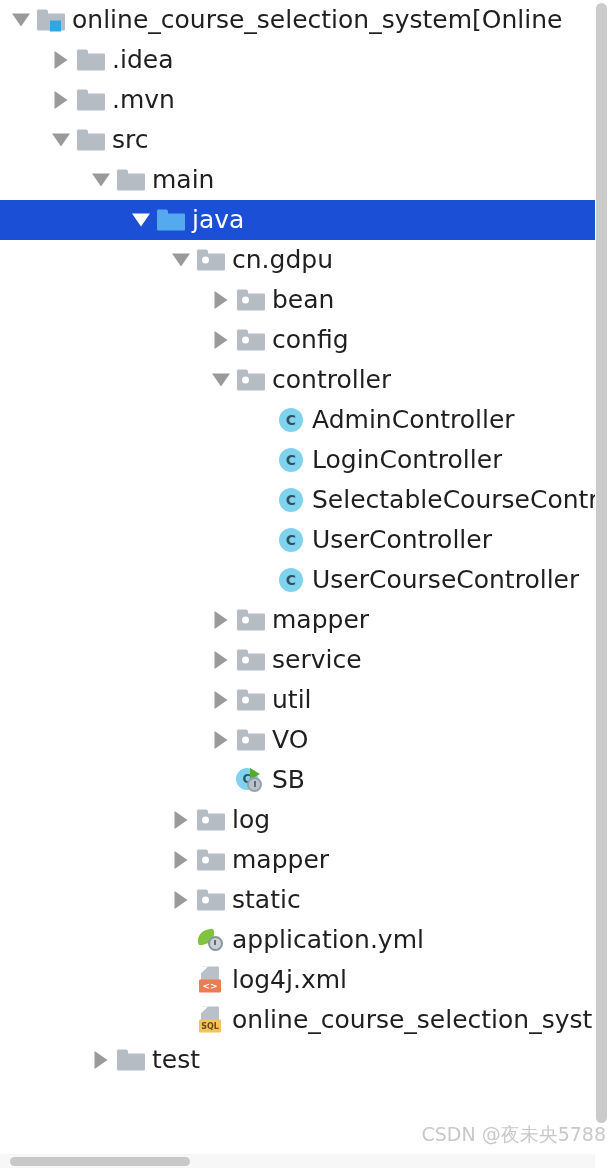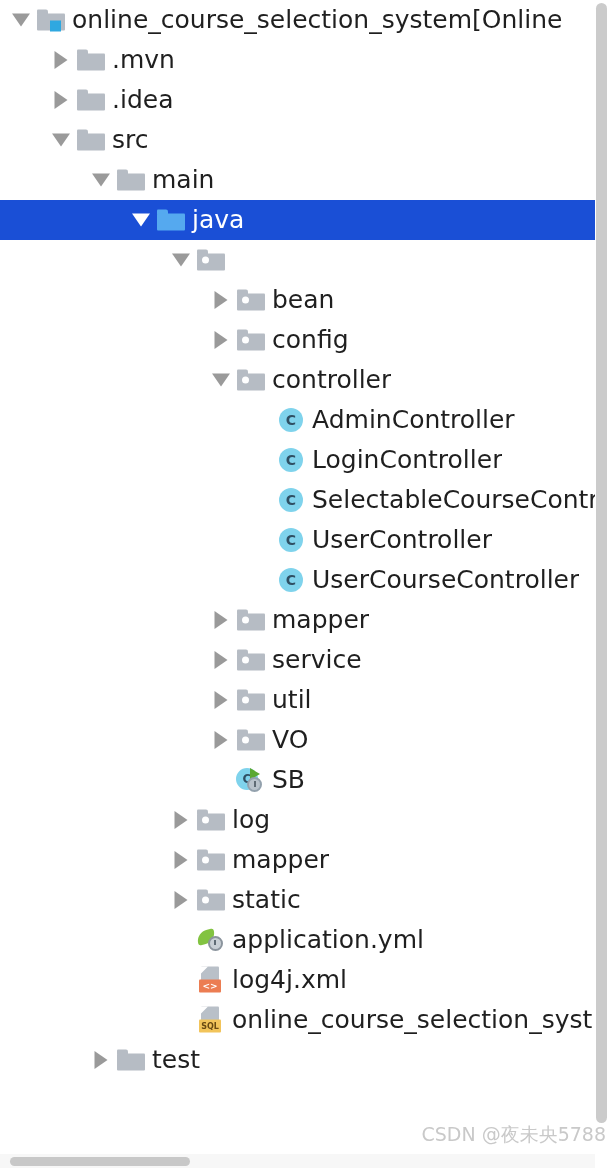--- a/index.html
+++ b/index.html
@@ -334,34 +334,34 @@
       <span class="indent" style="width: 48px;"></span>
       <span class="twisty right">
         <span class="tri"></span>
       </span>
       <span class="icon">
         <span class="g fold">
           <span class="tab"></span>
           <span class="body"></span>
         </span>
       </span>
+      <span class="label">.idea</span>
+    </div>
+    <div class="row">
+      <span class="indent" style="width: 48px;"></span>
+      <span class="twisty right">
+        <span class="tri"></span>
+      </span>
+      <span class="icon">
+        <span class="g fold">
+          <span class="tab"></span>
+          <span class="body"></span>
+        </span>
+      </span>
       <span class="label">.mvn</span>
-    </div>
-    <div class="row">
-      <span class="indent" style="width: 48px;"></span>
-      <span class="twisty right">
-        <span class="tri"></span>
-      </span>
-      <span class="icon">
-        <span class="g fold">
-          <span class="tab"></span>
-          <span class="body"></span>
-        </span>
-      </span>
-      <span class="label">.idea</span>
     </div>
     <div class="row">
       <span class="indent" style="width: 48px;"></span>
       <span class="twisty down">
         <span class="tri"></span>
       </span>
       <span class="icon">
         <span class="g fold">
           <span class="tab"></span>
           <span class="body"></span>
@@ -400,20 +400,21 @@
       <span class="twisty down">
         <span class="tri"></span>
       </span>
       <span class="icon">
         <span class="g fold">
           <span class="tab"></span>
           <span class="body"></span>
           <span class="pkgdot"></span>
         </span>
       </span>
+      <span class="label">cn.gdpu</span>
     </div>
     <div class="row">
       <span class="indent" style="width: 208px;"></span>
       <span class="twisty right">
         <span class="tri"></span>
       </span>
       <span class="icon">
         <span class="g fold">
           <span class="tab"></span>
           <span class="body"></span>

